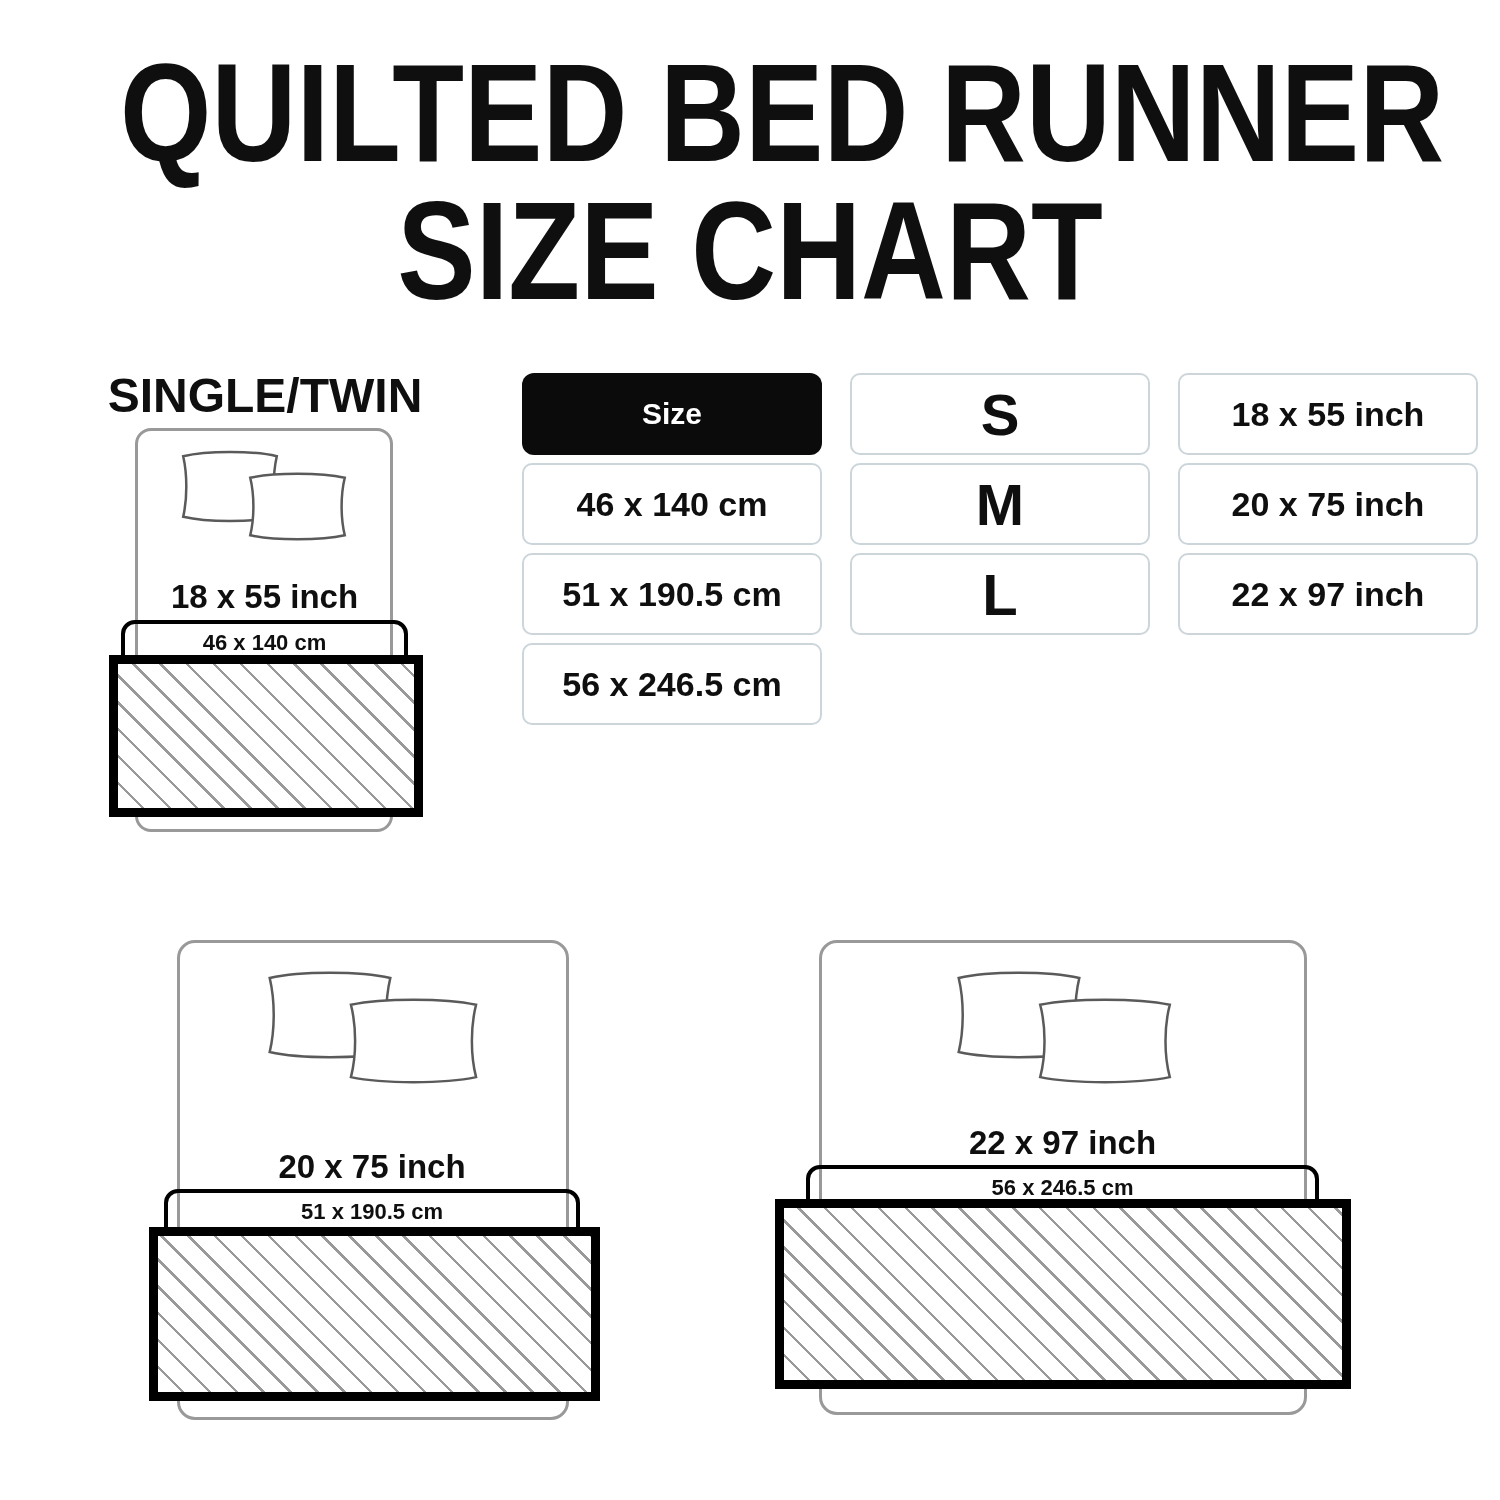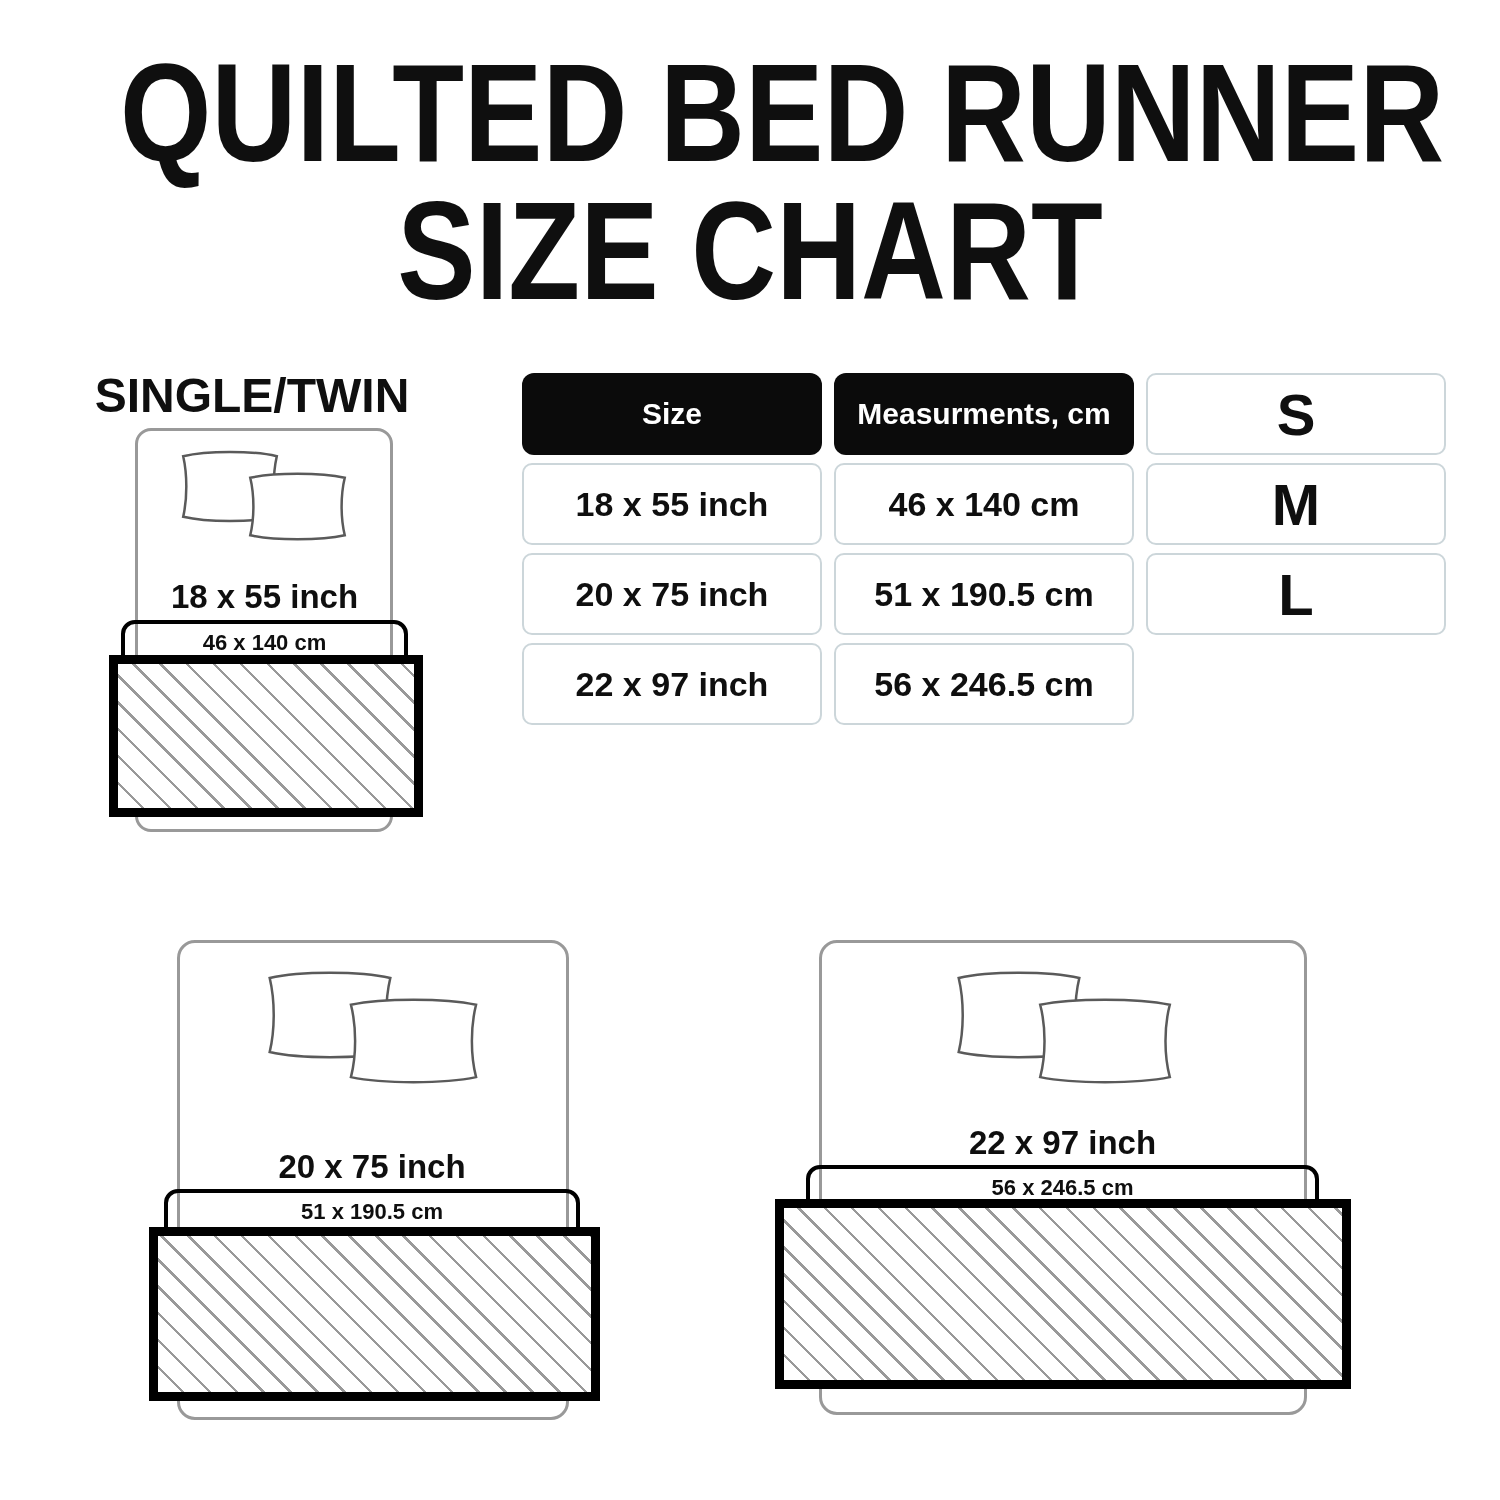--- a/index.html
+++ b/index.html
@@ -11,21 +11,21 @@
   .title{
     position:absolute; left:0; top:44px; width:1500px; text-align:center;
     font-weight:700; font-size:140px; line-height:138px; color:#0f0f0f;
     transform:scaleX(0.84); transform-origin:50% 0; letter-spacing:0;
     white-space:nowrap;
   }
   
   .table{
     position:absolute; left:522px; top:373px;
     display:grid; grid-template-columns:300px 300px 300px;
-    gap:8px 12px;
+    gap:8px 28px;
   }
   .th{
     height:82px; background:#0b0b0b; border-radius:12px; color:#fff;
     display:flex; align-items:center; justify-content:center;
     font-size:30px; font-weight:700;
   }
   .td{
     height:82px; background:#fff; border:2px solid #ccd6da; border-radius:10px;
     display:flex; align-items:center; justify-content:center;
     font-weight:700; box-sizing:border-box; color:#0f0f0f;
@@ -38,21 +38,21 @@
   .pillows{position:absolute;}
   .inch-label{position:absolute; text-align:center; font-weight:700; font-size:33px; color:#0f0f0f;}
   .runner-outline{position:absolute; border:4px solid #000; border-radius:14px; box-sizing:border-box; background:transparent;}
   .cm-label{text-align:center; font-weight:700; font-size:22px; color:#0f0f0f; padding-top:6px;}
   .hatch{
     position:absolute; border:9px solid #000; box-sizing:border-box;
     background-color:#fff;
     background-image:repeating-linear-gradient(45deg, transparent 0px, transparent 16.5px, #999 16.5px, #999 19px);
   }
   
-  #single-label{left:87px; top:368px; width:330px; font-size:48px;}
+  #single-label{left:100px; top:368px; width:330px; font-size:48px;}
   #single-bed{left:135px; top:428px; width:258px; height:404px;}
   #single-pillows{left:170px; top:440px; width:190px; height:115px;}
   #single-inch{left:121px; top:578px; width:287px;}
   #single-runner{left:121px; top:620px; width:287px; height:185px;}
   #single-hatch{left:109px; top:655px; width:314px; height:162px;}
   
   #queen-label{left:150px; top:878px; width:450px; font-size:46px;}
   #queen-bed{left:177px; top:940px; width:392px; height:480px; border-radius:18px;}
   #queen-pillows{left:250px; top:960px; width:240px; height:135px;}
   #queen-inch{left:164px; top:1148px; width:416px;}
@@ -72,21 +72,20 @@
 
 <div id="canvas">
 
   <div class="title">
     <div>QUILTED BED RUNNER</div>
     <div>SIZE CHART</div>
   </div>
 
   <div class="table">
     <div class="th">Size</div>
-    <div class="th">Measurments, cm</div>
 
     <div class="td size">S</div>
     <div class="td meas">18 x 55 inch</div>
     <div class="td meas">46 x 140 cm</div>
 
     <div class="td size">M</div>
     <div class="td meas">20 x 75 inch</div>
     <div class="td meas">51 x 190.5 cm</div>
 
     <div class="td size">L</div>

